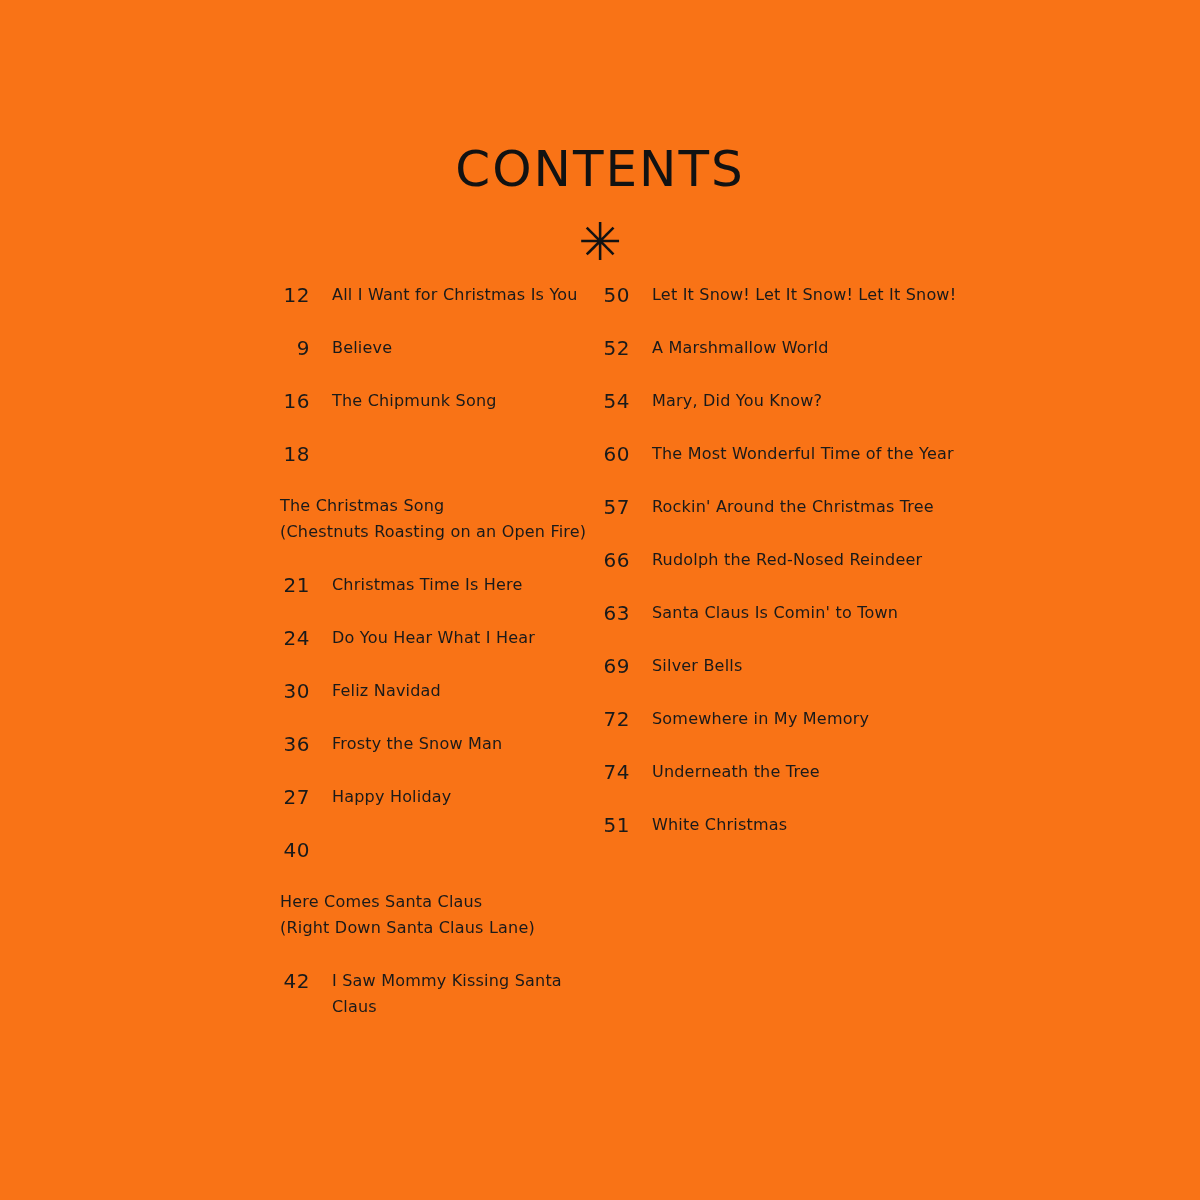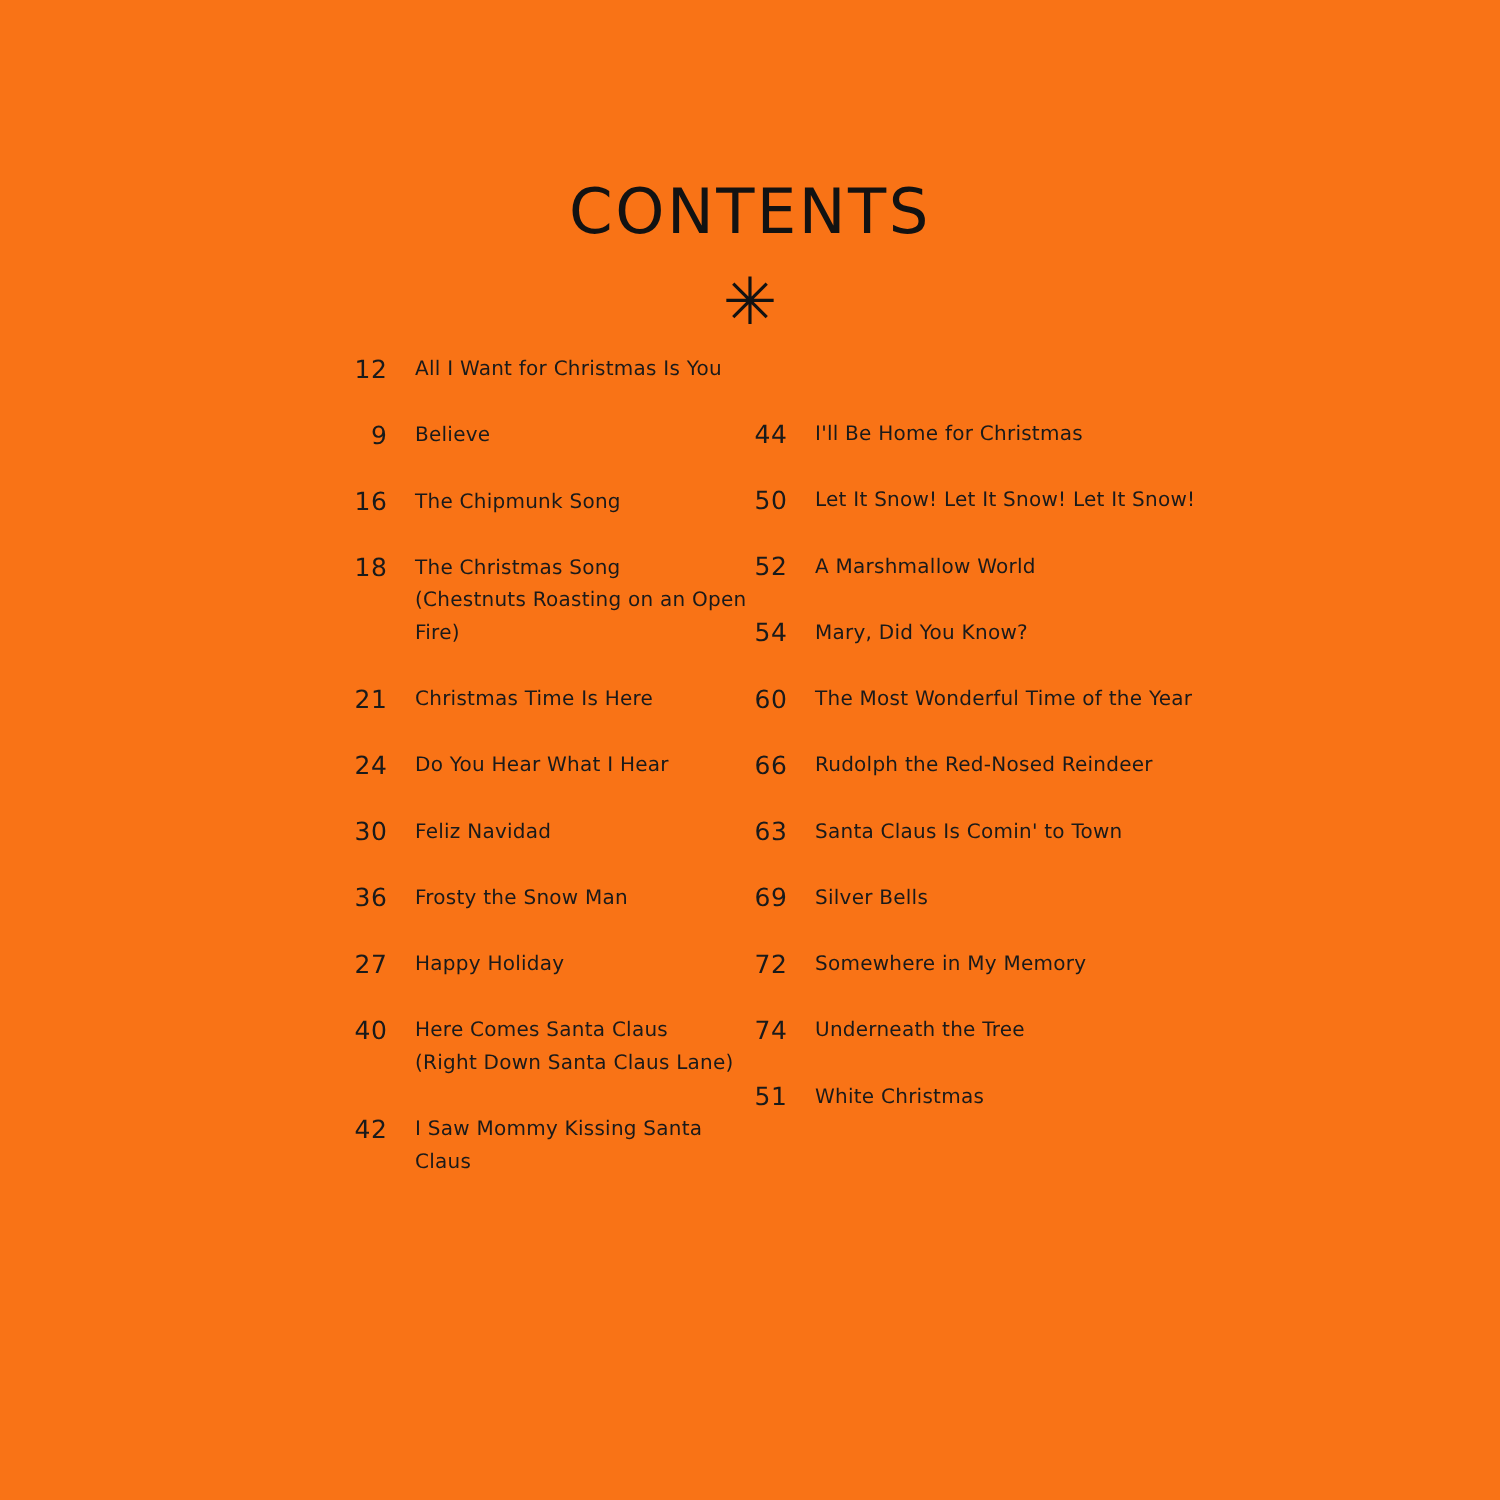--- a/index.html
+++ b/index.html
@@ -43,21 +43,21 @@
     color: #121212;
     font-family: "DejaVu Sans", sans-serif;
   }
   .columns {
     position: absolute;
     top: 282px;
     left: 0;
     width: 1200px;
     display: flex;
     flex-direction: row;
-    align-items: center;
+    align-items: flex-start;
   }
   .column {
     display: flex;
     flex-direction: column;
   }
   .column-left {
     width: 600px;
     padding-left: 280px;
     box-sizing: border-box;
   }
@@ -87,20 +87,21 @@
   .song-title {
     font-family: "DejaVu Sans", sans-serif;
     font-size: 16px;
     line-height: 26px;
     color: #1a1a1a;
     letter-spacing: 0.2px;
     white-space: pre-line;
   }
   .entry.two-line {
     margin-bottom: 27px;
+    flex-direction: column;
   }
 </style>
 </head>
 <body>
 
 <div class="page">
 
   <div class="title">CONTENTS</div>
 
   <div class="ornament">✳</div>
@@ -163,24 +164,20 @@
 
       <div class="entry">
         <span class="page-num">42</span>
         <span class="song-title">I Saw Mommy Kissing Santa Claus</span>
       </div>
 
     </div>
 
     <div class="column column-right">
 
-      <div class="entry">
-        <span class="page-num">44</span>
-        <span class="song-title">I'll Be Home for Christmas</span>
-      </div>
 
 
       <div class="entry">
         <span class="page-num">50</span>
         <span class="song-title">Let It Snow! Let It Snow! Let It Snow!</span>
       </div>
 
       <div class="entry">
         <span class="page-num">52</span>
         <span class="song-title">A Marshmallow World</span>
@@ -189,20 +186,24 @@
       <div class="entry">
         <span class="page-num">54</span>
         <span class="song-title">Mary, Did You Know?</span>
       </div>
 
       <div class="entry">
         <span class="page-num">60</span>
         <span class="song-title">The Most Wonderful Time of the Year</span>
       </div>
 
+      <div class="entry">
+        <span class="page-num">57</span>
+        <span class="song-title">Rockin' Around the Christmas Tree</span>
+      </div>
 
       <div class="entry">
         <span class="page-num">66</span>
         <span class="song-title">Rudolph the Red-Nosed Reindeer</span>
       </div>
 
       <div class="entry">
         <span class="page-num">63</span>
         <span class="song-title">Santa Claus Is Comin' to Town</span>
       </div>

